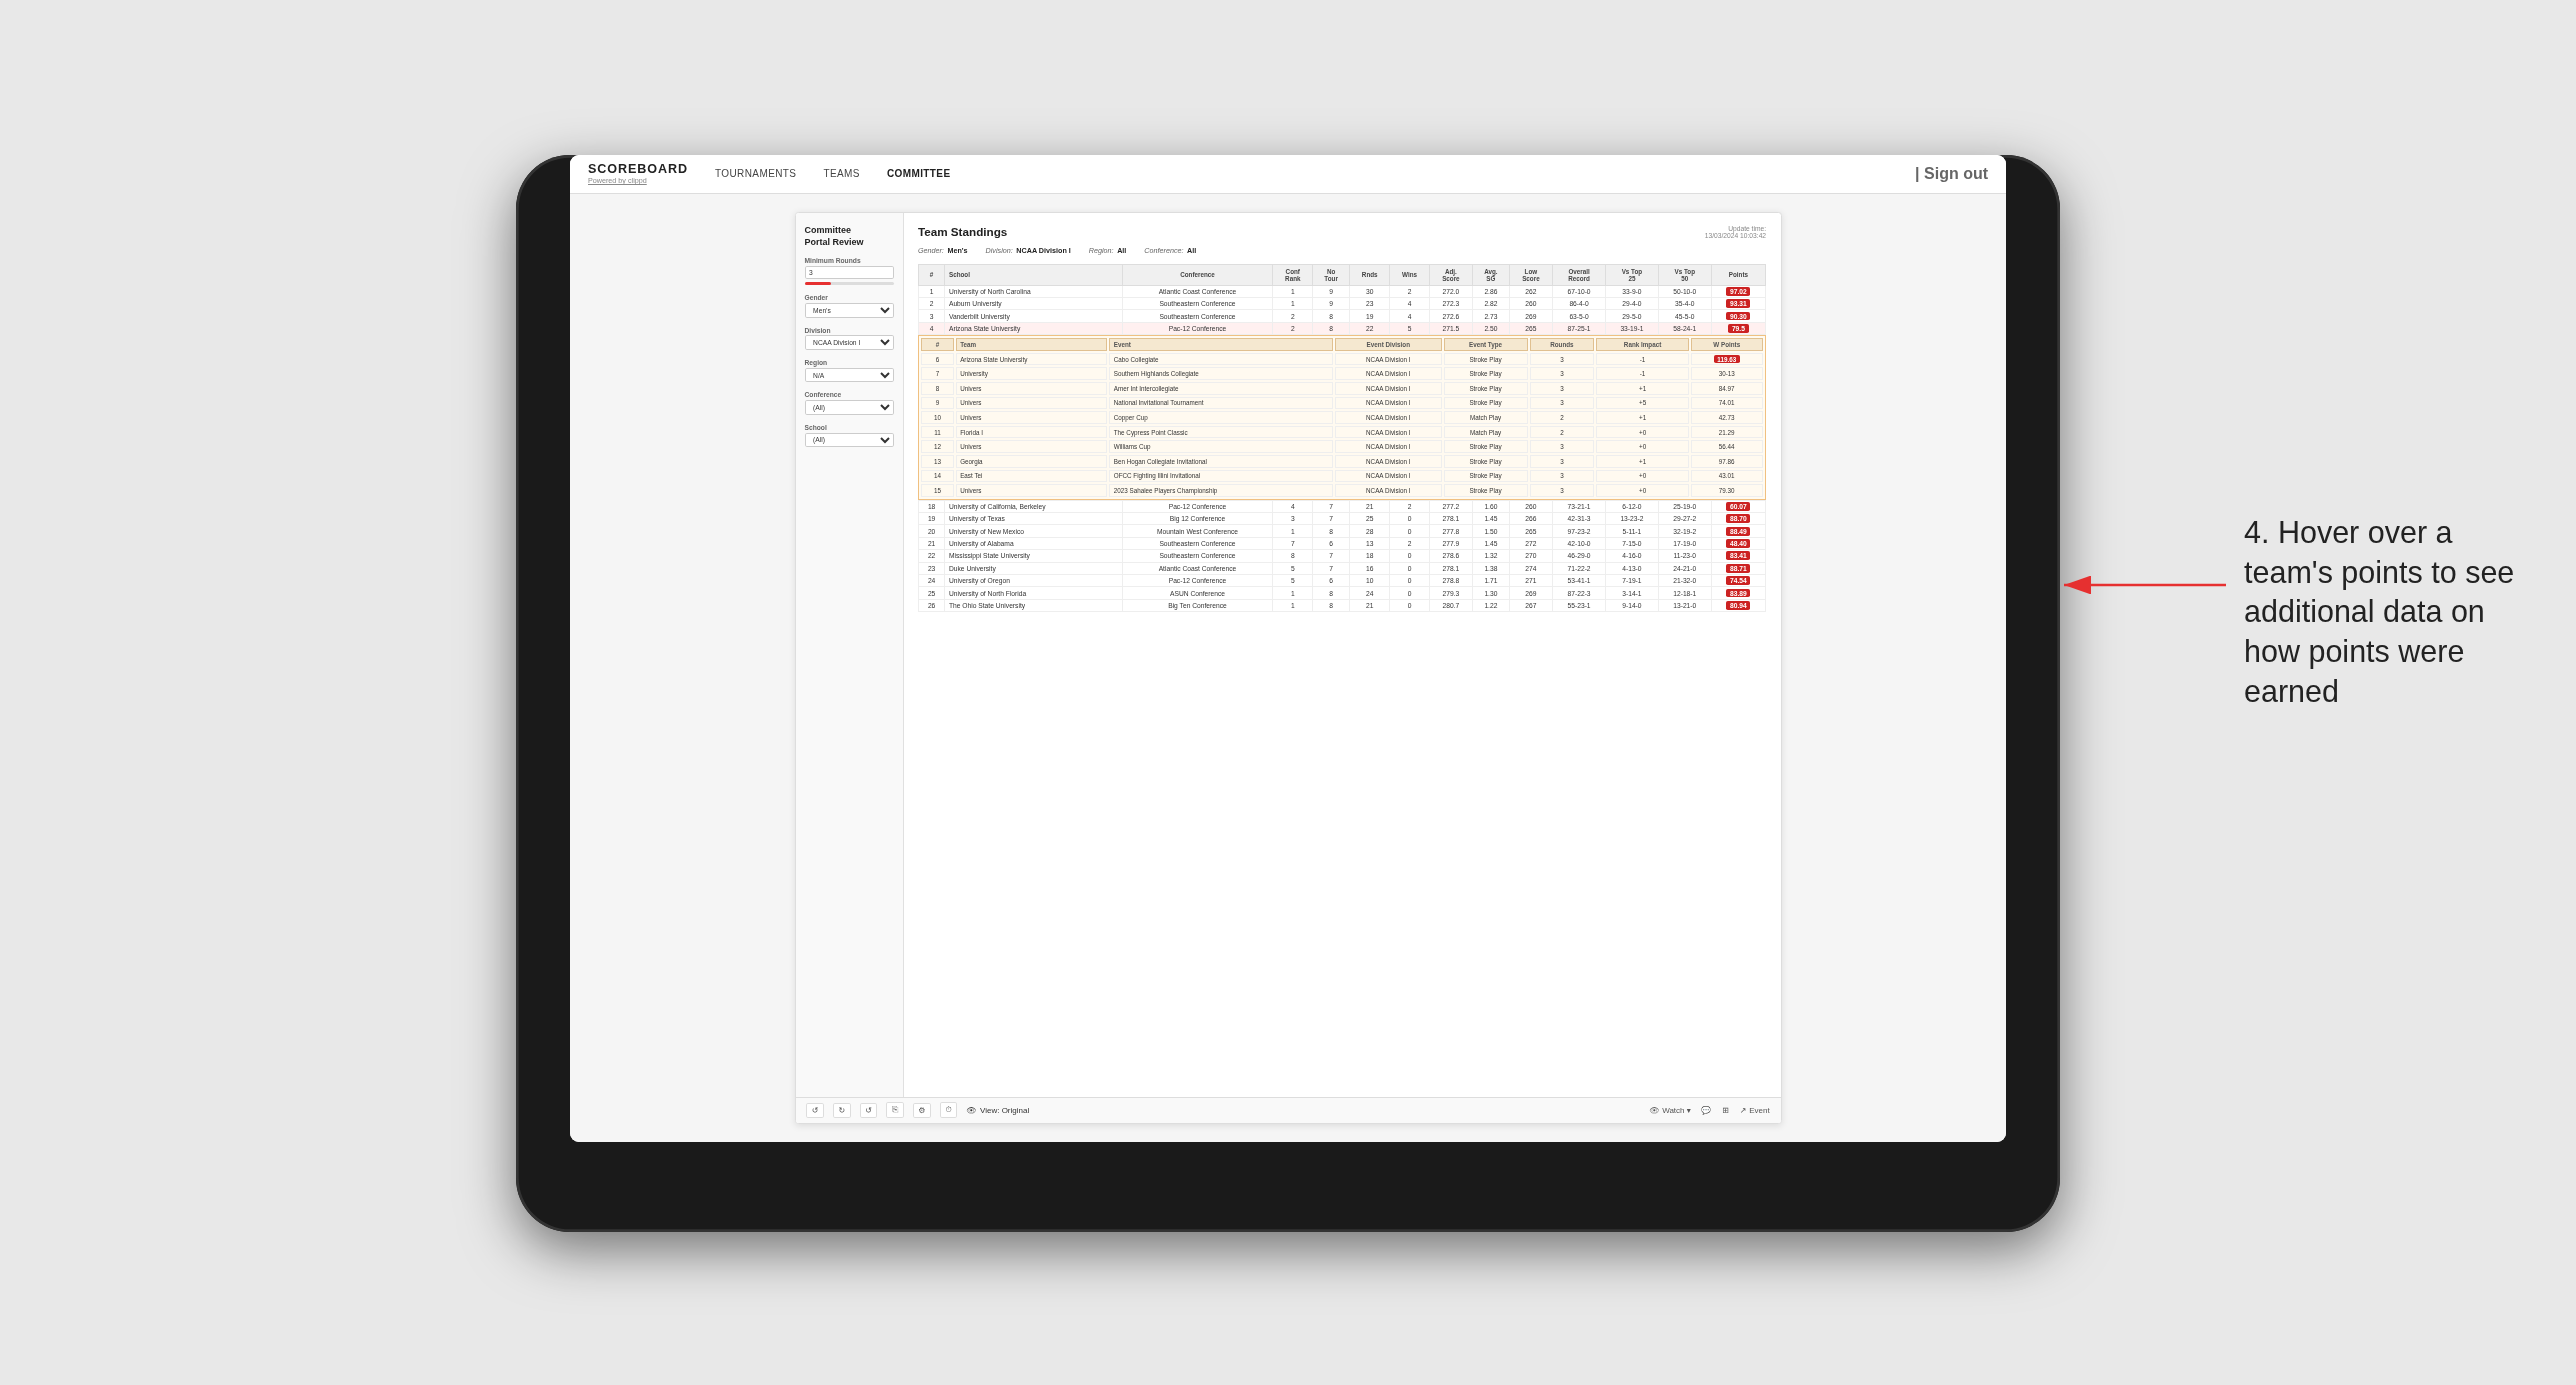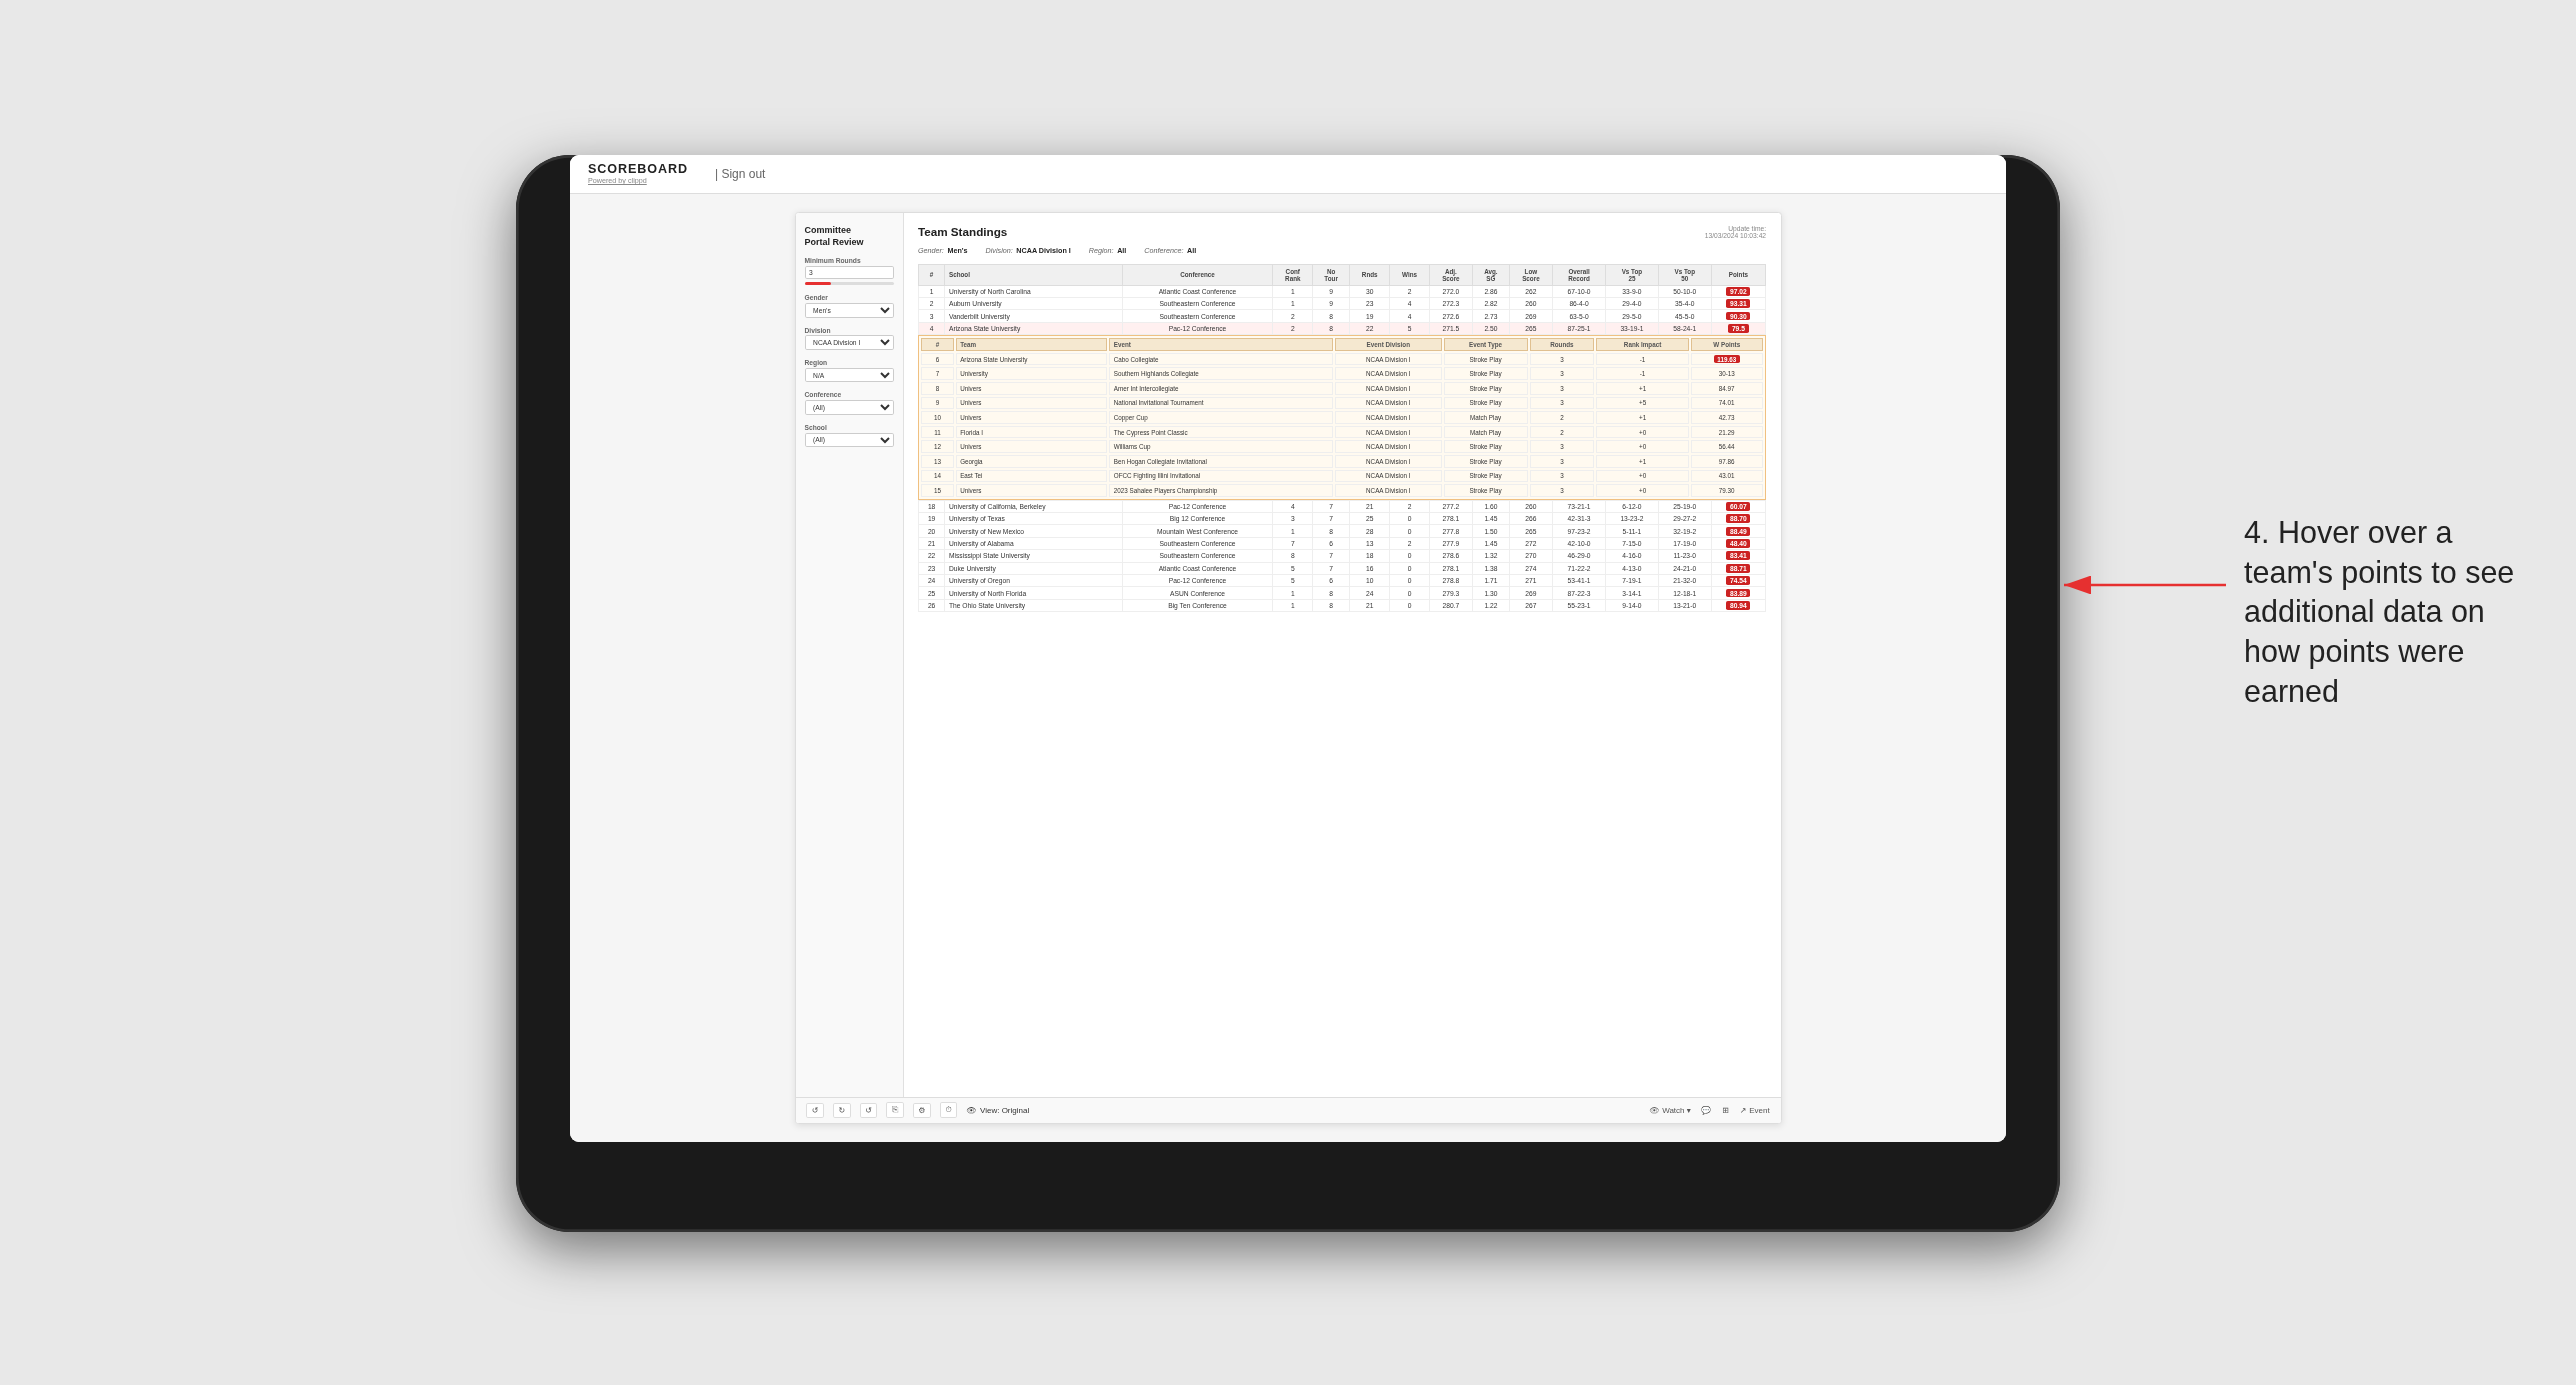--- a/index.html
+++ b/index.html
@@ -73,22 +73,23 @@
       cursor: pointer;
       padding: 3.6px 0;
       text-decoration: none;
       letter-spacing: 0.4px;
     }
     .nav-link.active {
       color: #222;
       font-weight: bold;
     }
     .nav-right {
-      font-size: 12px;
+      font-size: 16px;
       color: #666;
+      font-weight: bold;
     }
 
     
     .sub-nav {
       background: #ffffff;
       border-bottom: 0.9px solid #ddd;
       display: flex;
       align-items: center;
       padding: 0 18px;
       height: 32px;
@@ -369,20 +370,25 @@
 </head>
 <body>
 
 <div class="tablet-outer">
   <div class="tablet-screen">
 
     <div class="top-nav">
       <div class="logo-area">
         <span class="logo-title">SCOREBOARD</span>
         <span class="logo-sub">Powered by clippd</span>
+      </div>
+      <div class="nav-links">
+        <a class="nav-link">TOURNAMENTS</a>
+        <a class="nav-link">TEAMS</a>
+        <a class="nav-link active">COMMITTEE</a>
       </div>
       <div class="nav-right">| Sign out</div>
     </div>
 
 
     <div class="main-content">
       <div class="report-container">
         <div class="report-panel">
           <div class="report-body">
 

